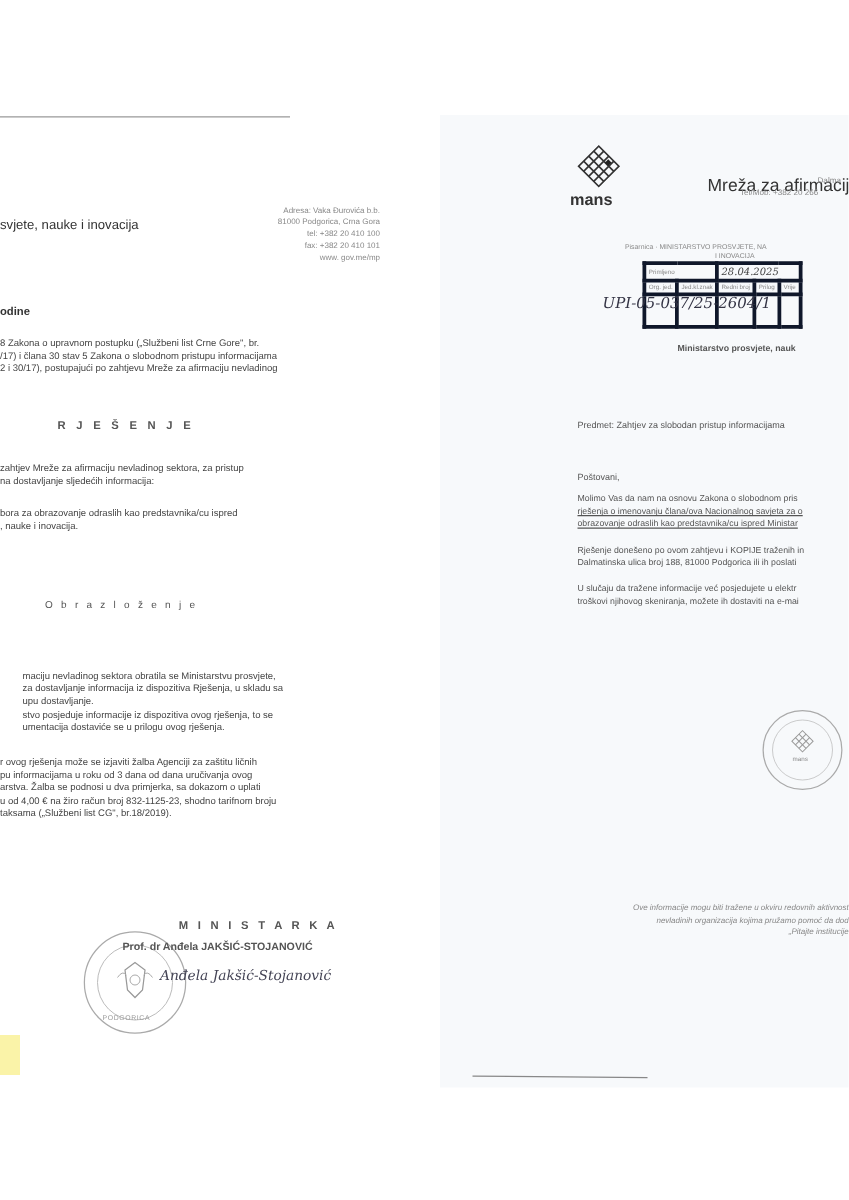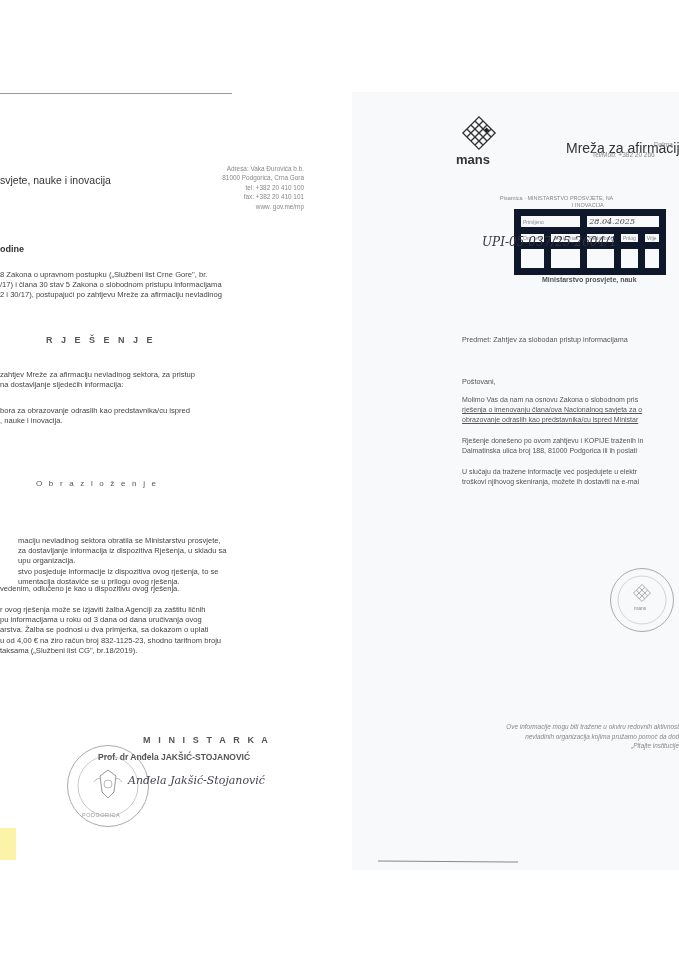--- a/index.html
+++ b/index.html
@@ -9,21 +9,21 @@
   .page-right{left:352px;top:92px;width:327px;height:778px;background:#f7f9fb;}
   .topline{left:0;top:93px;width:232px;height:1px;background:#999;}
   .bottomline{left:378px;top:861px;width:140px;height:1px;background:#888;transform:rotate(0.5deg);}
   .sans{font-family:"Liberation Sans",sans-serif;}
   .doc-text{font-size:7.6px;line-height:10.2px;color:#444;text-align:justify;}
   .heading-spaced{font-size:9px;letter-spacing:3px;font-weight:bold;color:#555;}
   .addr{font-size:6.4px;line-height:9.4px;color:#888;text-align:right;}
   .stamp{border:1px solid #aaa;border-radius:50%;}
   .yellow-note{left:0;top:828px;width:16px;height:32px;background:#faf3a8;}
   table.reg{border-collapse:collapse;font-size:5px;color:#888;}
-  table.reg td{border:7px solid #0f172a;padding:1px 2px;height:6px;margin-top:48px;}
+  table.reg td{border:3px solid #0f172a;padding:1px 2px;height:6px;margin-top:48px;}
   .handwrite{font-family:"DejaVu Serif",serif;font-style:italic;color:#445;}
   .logo-grid{width:38px;height:38px;}
   .italic-note{font-style:italic;font-size:6.4px;line-height:9.5px;color:#888;text-align:right;}
 </style>
 </head>
 <body>
 
 <div class="abs page-left">
   <div class="abs topline"></div>
 
@@ -55,26 +55,25 @@
   <div class="abs doc-text" style="left:0;top:406px;width:296px;">
     <div>bora za obrazovanje odraslih kao predstavnika/cu ispred</div>
     <div>, nauke i inovacija.</div>
   </div>
 
   <div class="abs" style="left:36px;top:479px;font-size:8px;letter-spacing:2.2px;color:#555;">O b r a z l o ž e n j e</div>
 
   <div class="abs doc-text" style="left:18px;top:515px;width:296px;margin-top:21px;">
     <div>maciju nevladinog sektora obratila se  Ministarstvu prosvjete,</div>
     <div>za dostavljanje informacija iz dispozitiva Rješenja, u skladu sa</div>
-    <div>upu organizacija.</div>
+    <div>upu dostavljanje.</div>
     <div>stvo posjeduje informacije iz dispozitiva ovog rješenja, to se</div>
     <div>umentacija dostaviće se u prilogu ovog rješenja.</div>
   </div>
 
-  <div class="abs doc-text" style="left:0;top:584px;width:296px;">vedenim, odlučeno je kao u dispozitivu ovog rješenja.</div>
 
   <div class="abs doc-text" style="left:0;top:605px;width:296px;">
     <div>r ovog rješenja može se izjaviti žalba Agenciji za zaštitu ličnih</div>
     <div>pu informacijama u roku od 3 dana od dana uručivanja ovog</div>
     <div>arstva. Žalba se podnosi u dva primjerka, sa dokazom o uplati</div>
     <div>u od 4,00 € na žiro račun broj 832-1125-23, shodno tarifnom broju</div>
     <div> taksama („Službeni list CG", br.18/2019).</div>
   </div>
 
   <div class="abs" style="left:143px;top:735px;font-size:9px;letter-spacing:2.6px;font-weight:bold;color:#555;">M I N I S T A R K A</div>

